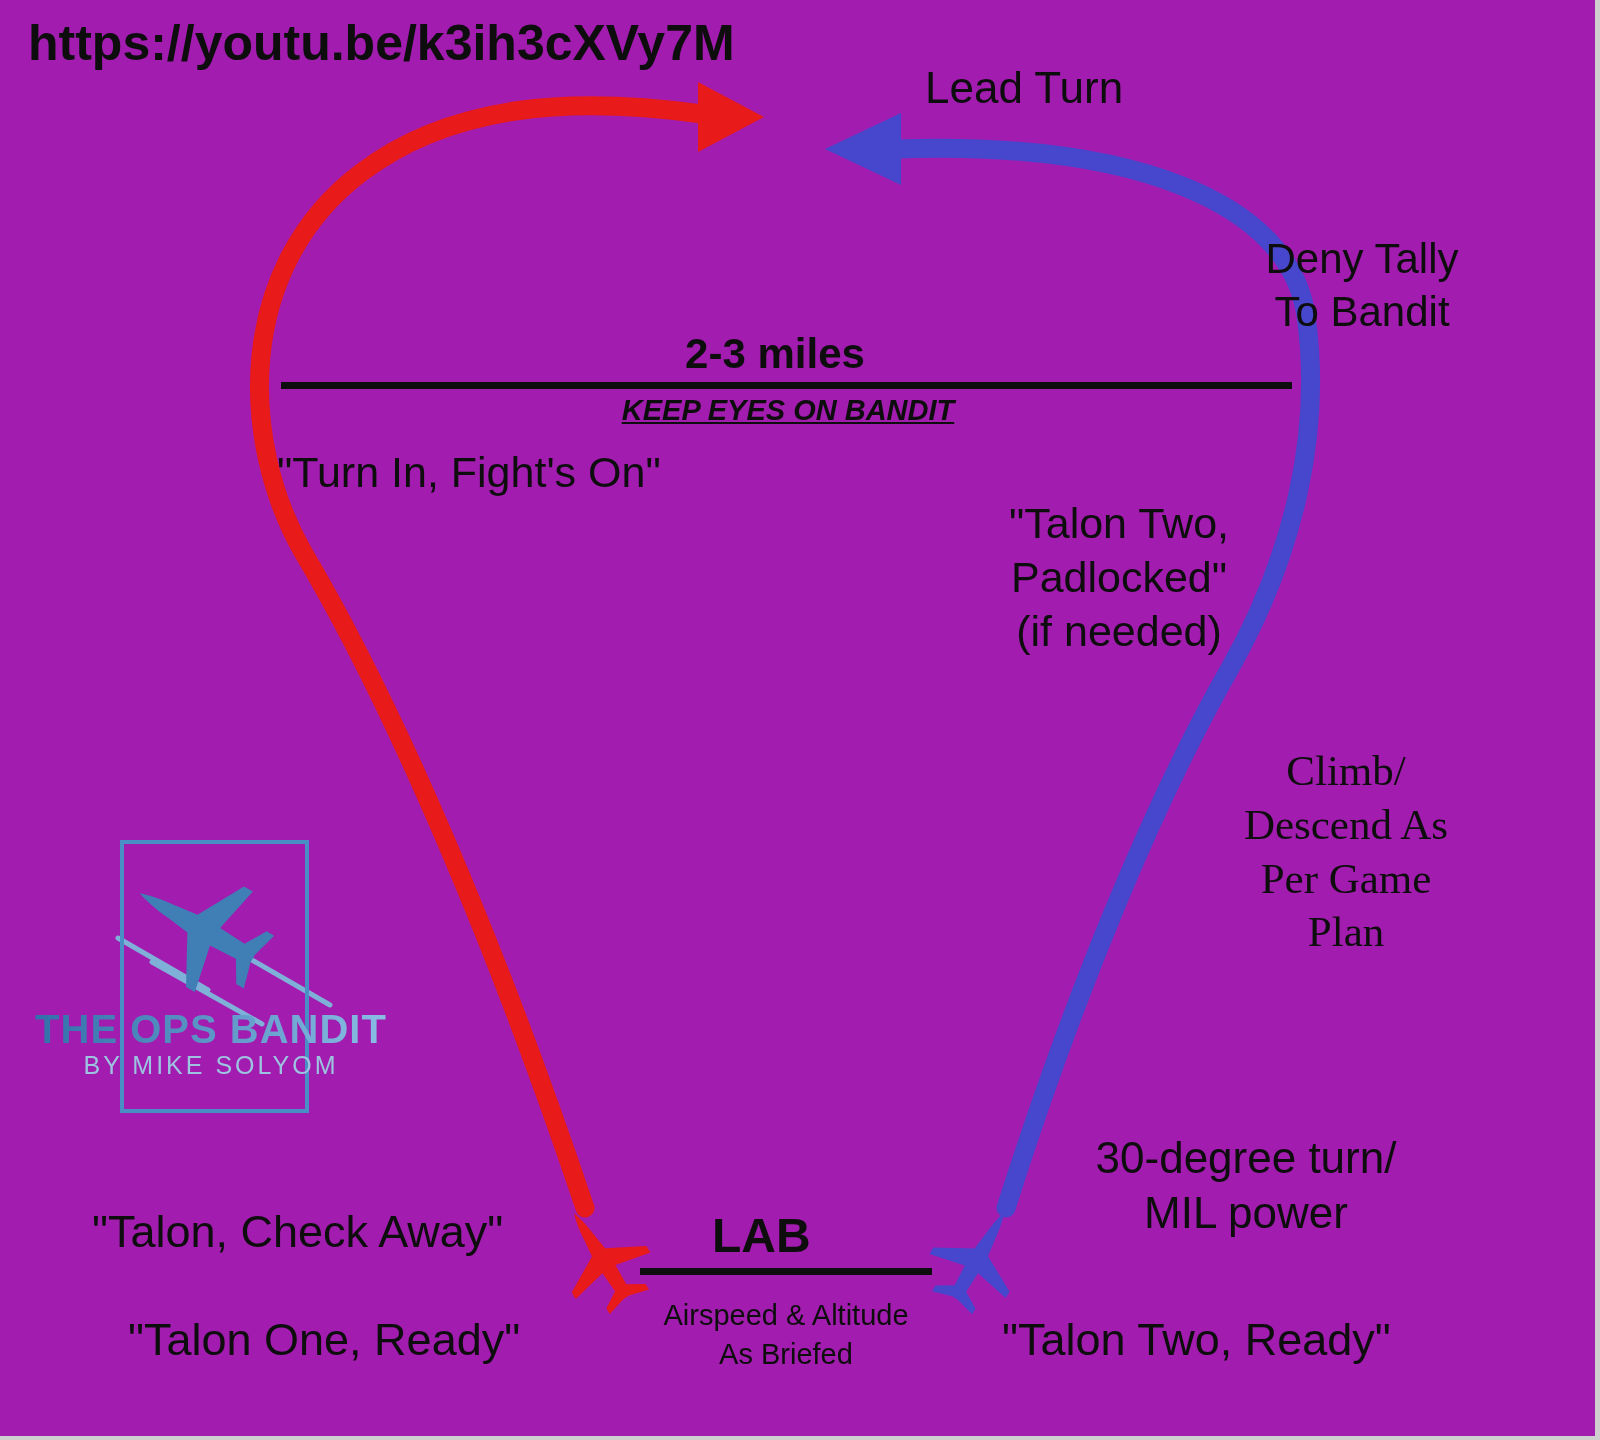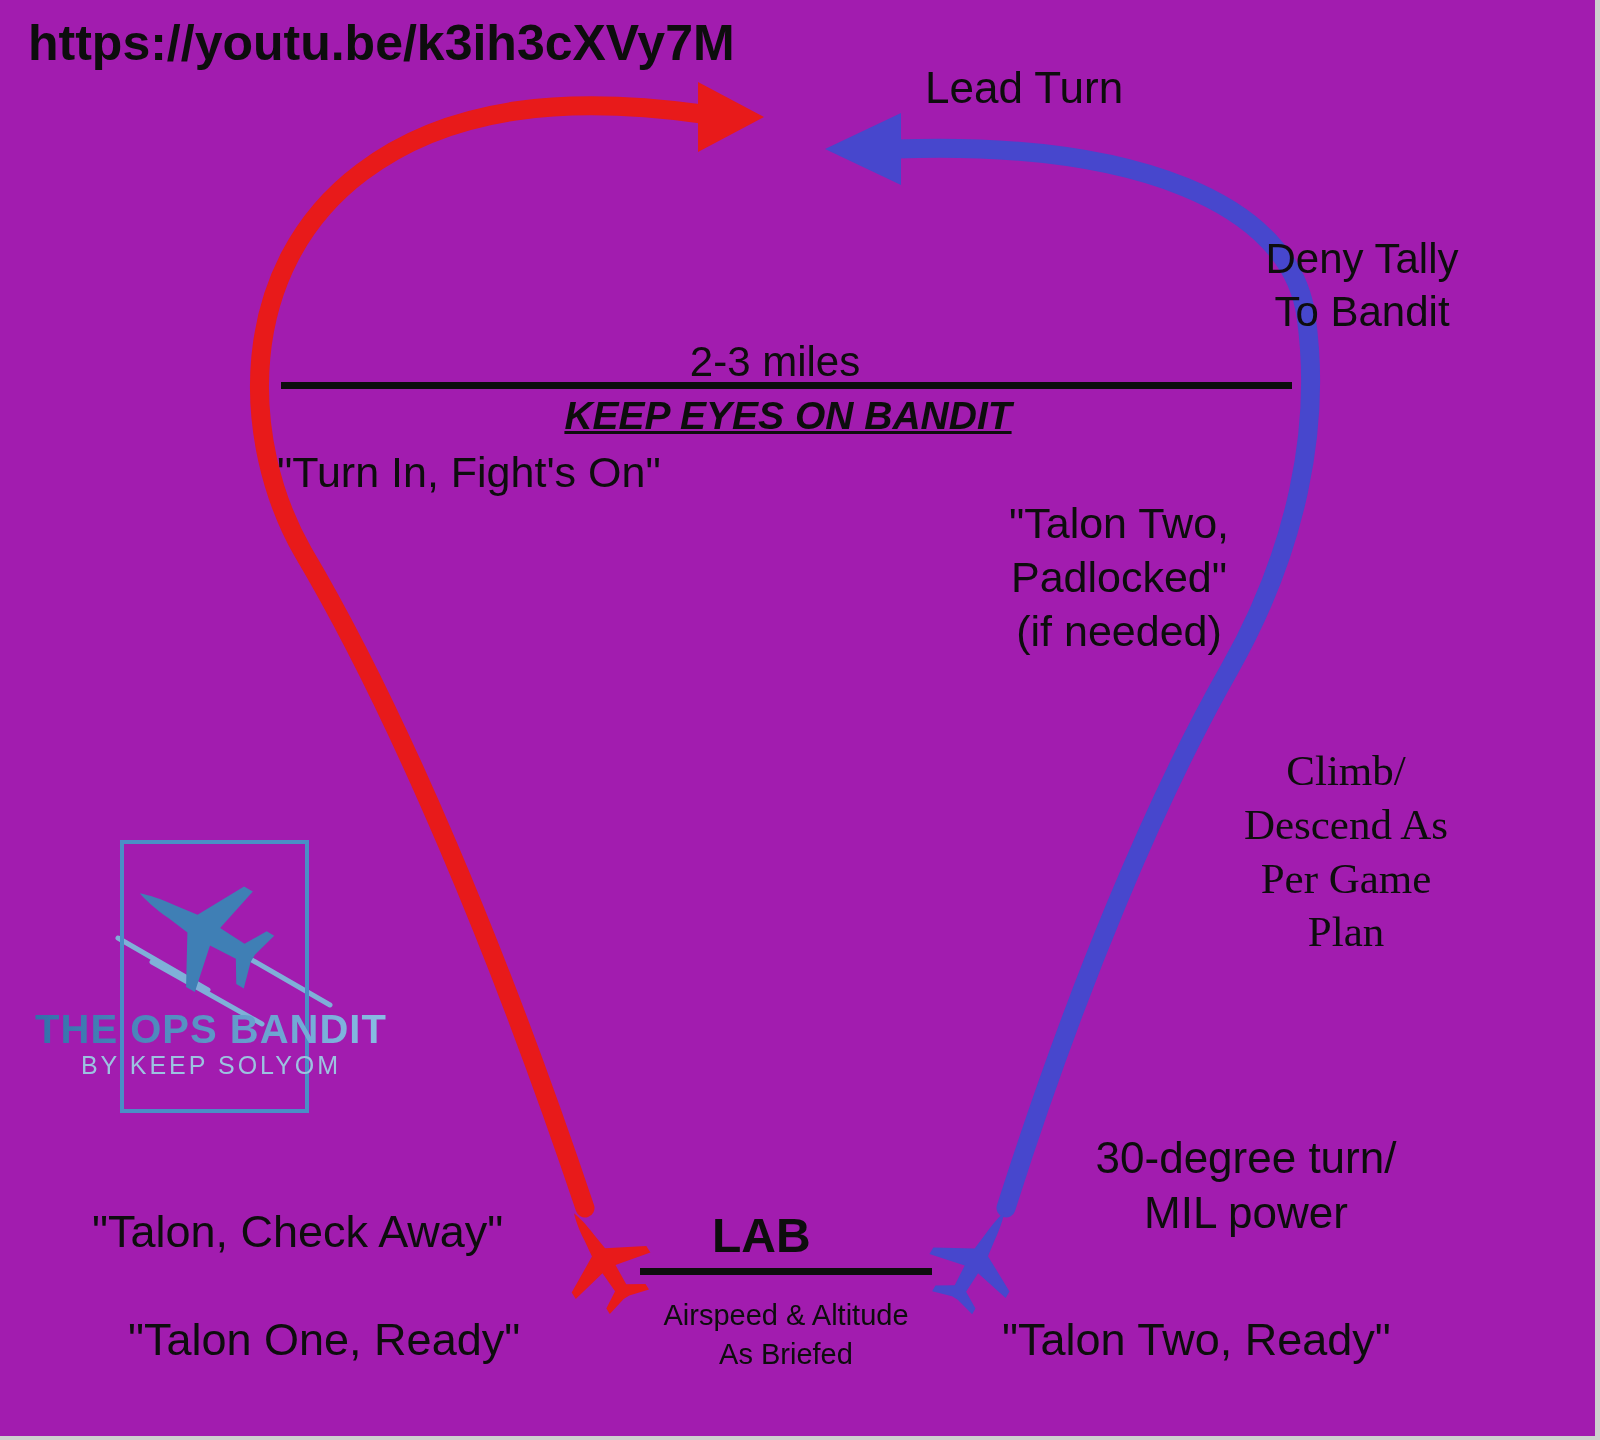--- a/index.html
+++ b/index.html
@@ -16,22 +16,22 @@
     border-right:5px solid #cfcfcf;border-bottom:4px solid #cfcfcf;
   }
   .stage svg{position:absolute;left:0;top:0;}
   .label{
     position:absolute;color:var(--text);white-space:pre-line;line-height:1.25;
   }
   .center{text-align:center;}
   .url{left:28px;top:12px;font-size:50px;font-weight:bold;white-space:nowrap;}
   .lead-turn{left:925px;top:60px;font-size:44px;white-space:nowrap;}
   .deny-tally{left:1238px;top:186px;width:248px;font-size:42px;margin-top:47px;}
-  .miles{left:600px;top:328px;width:350px;font-size:42px;font-weight:normal;margin-top:8px;}
-  .keep-eyes{left:553px;top:392px;width:470px;font-size:39px;font-weight:bold;font-style:italic;text-decoration:underline;white-space:nowrap;}
+  .miles{left:600px;top:328px;width:350px;font-size:42px;font-weight:bold;}
+  .keep-eyes{left:553px;top:392px;width:470px;font-size:29px;font-weight:bold;font-style:italic;text-decoration:underline;white-space:nowrap;}
   .turn-in{left:277px;top:446px;font-size:43px;white-space:nowrap;}
   .padlocked{left:975px;top:497px;width:288px;font-size:43px;}
   .climb{left:1210px;top:744px;width:272px;font-size:43px;font-family:Liberation Serif, serif;}
   .thirty{left:1072px;top:1130px;width:348px;font-size:44px;}
   .check-away{left:92px;top:1204px;font-size:45px;white-space:nowrap;}
   .one-ready{left:128px;top:1312px;font-size:45px;white-space:nowrap;}
   .lab{left:712px;top:1206px;font-size:48px;font-weight:bold;white-space:nowrap;text-align:center;}
   .airspeed{left:642px;top:1296px;width:288px;font-size:29px;line-height:1.35;}
   .two-ready{left:1002px;top:1312px;font-size:45px;white-space:nowrap;}
   .range-line{position:absolute;left:281px;top:382px;width:1011px;height:7px;background:#0d0d0d;}
@@ -114,15 +114,15 @@
   <div class="label one-ready">"Talon One, Ready"</div>
 
   <div class="label lab">LAB</div>
 
   <div class="label airspeed center">Airspeed &amp; Altitude
 As Briefed</div>
 
   <div class="label two-ready">"Talon Two, Ready"</div>
 
   <div class="label logo-title center">THE OPS BANDIT</div>
-  <div class="label logo-subtitle center">BY KEEP SOLYOM</div>
+  <div class="label logo-subtitle center">BY MIKE SOLYOM</div>
 
 </div>
 
 </body></html>

